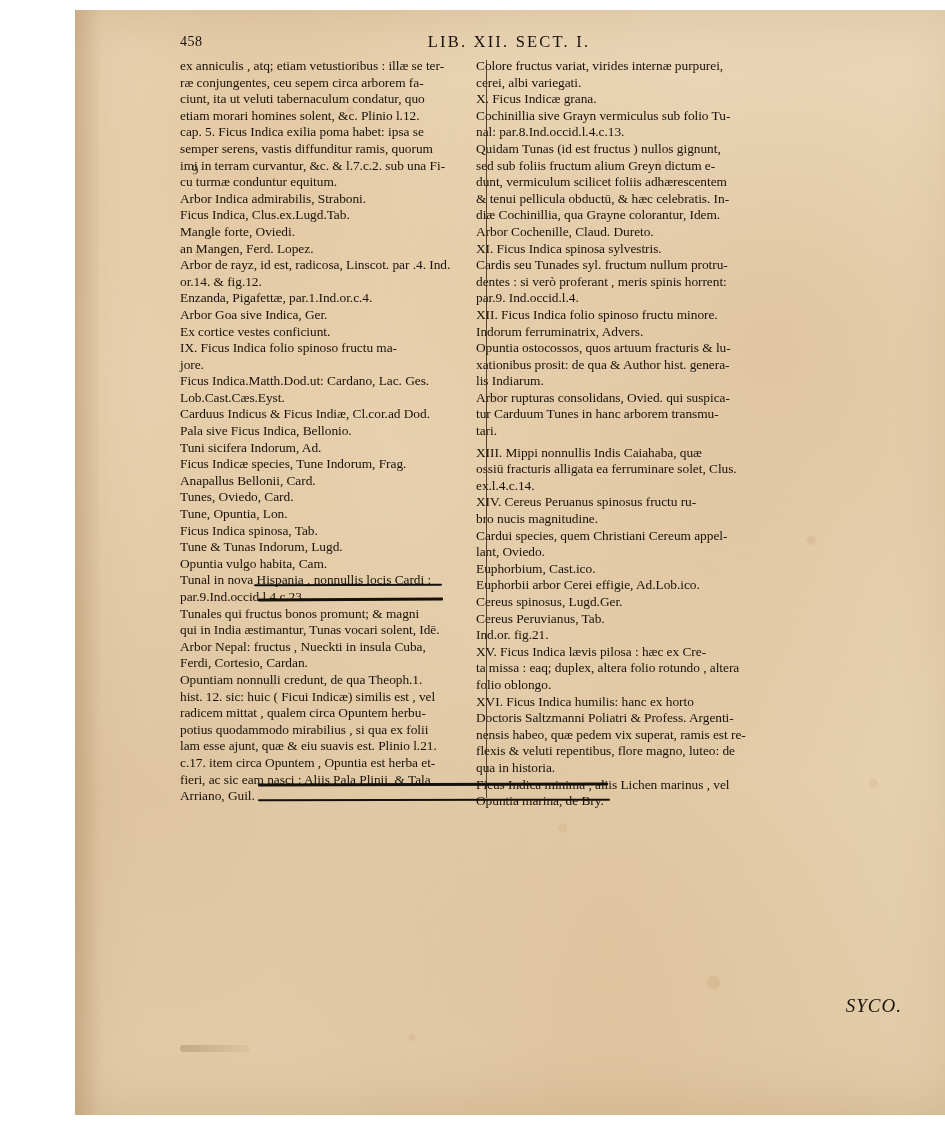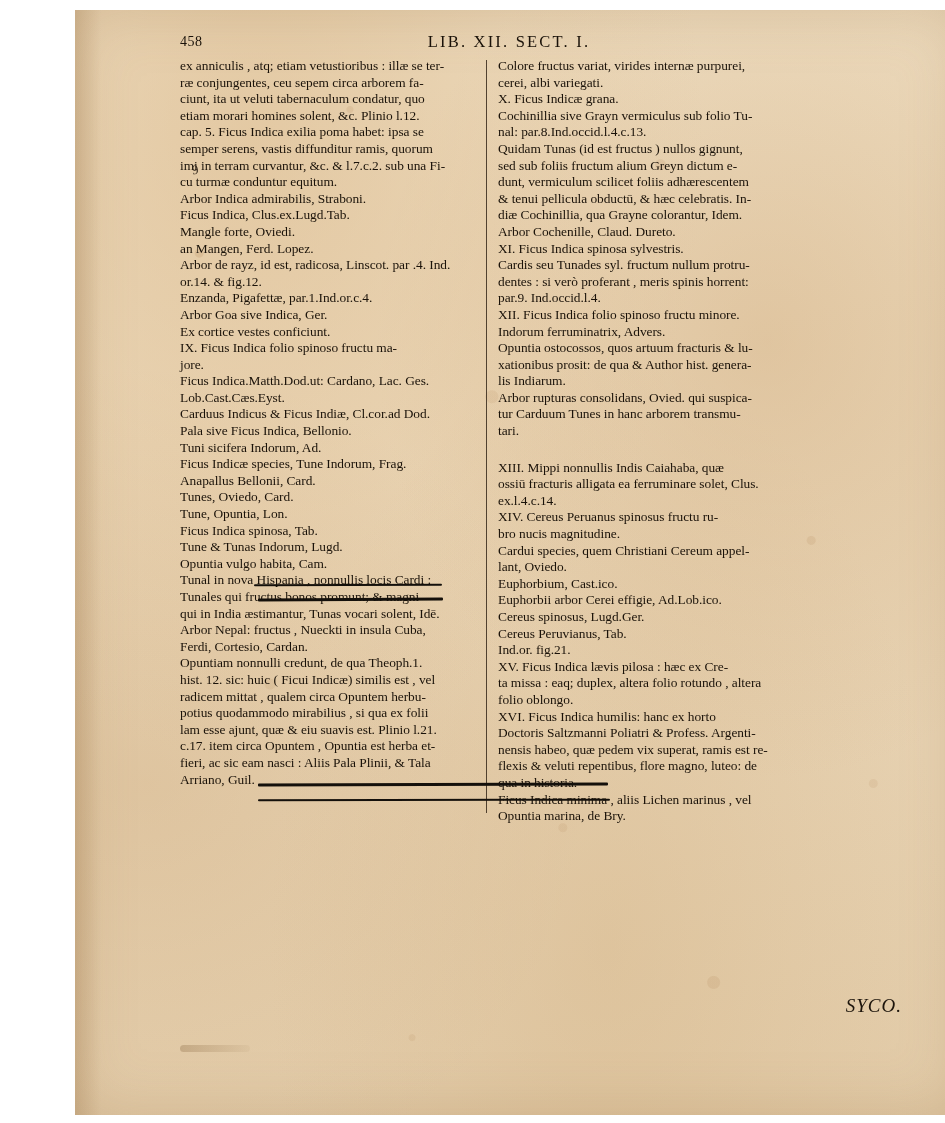--- a/index.html
+++ b/index.html
@@ -80,21 +80,20 @@
   .running-title {
     text-align: center;
     font-size: 16.5px;
     letter-spacing: 2.2px;
     padding-left: 28px;
   }
 
   .columns {
     position: relative;
     display: flex;
-    gap: 22px;
   }
   .rule {
     position: absolute;
     left: 306px;
     top: 2px;
     bottom: 12px;
     width: 1px;
     background: #36281a;
     opacity: .85;
   }
@@ -102,21 +101,21 @@
     width: 296px;
   }
   .col p {
     margin: 0;
     font-size: 13.4px;
     line-height: 16.6px;
     text-align: justify;
     text-justify: inter-word;
     letter-spacing: -0.05px;
   }
-  .col p.gap  { margin-top: 20px; }
+  .col p.gap  { margin-top: 5px; }
 
   
   .mark {
     position: absolute;
     background: #14100b;
     border-radius: 1px;
   }
   #mark1 { left: 183px; top: 588px; width: 185px; height: 3px; transform: rotate(-0.25deg); }
   #mark2 { left: 179px; top: 574px; width: 188px; height: 2px; transform: rotate(-0.2deg); }
   #mark3 { left: 183px; top: 773px; width: 350px; height: 3px; transform: rotate(-0.15deg); }
@@ -193,20 +192,21 @@
         <p>Pala sive Ficus Indica, Bellonio.</p>
         <p>Tuni sicifera Indorum, Ad.</p>
         <p>Ficus Indicæ species, Tune Indorum, Frag.</p>
         <p>Anapallus Bellonii, Card.</p>
         <p>Tunes, Oviedo, Card.</p>
         <p>Tune, Opuntia, Lon.</p>
         <p>Ficus Indica spinosa, Tab.</p>
         <p>Tune &amp; Tunas Indorum, Lugd.</p>
         <p>Opuntia vulgo habita, Cam.</p>
         <p>Tunal in nova Hispania ,  nonnullis locis Cardi :</p>
+        <p>par.9.Ind.occid.l.4.c.23.</p>
         <p>Tunales qui fructus bonos promunt; &amp; magni</p>
         <p>qui in India æstimantur, Tunas vocari solent, Idē.</p>
         <p>Arbor Nepal: fructus , Nueckti in insula Cuba,</p>
         <p>Ferdi, Cortesio, Cardan.</p>
         <p>     Opuntiam nonnulli credunt, de qua Theoph.1.</p>
         <p>hist. 12. sic: huic ( Ficui Indicæ) similis est , vel</p>
         <p>radicem mittat , qualem circa Opuntem herbu-</p>
         <p>potius quodammodo mirabilius , si qua ex folii</p>
         <p>lam esse ajunt, quæ &amp; eiu suavis est.   Plinio l.21.</p>
         <p>c.17. item circa Opuntem , Opuntia est herba et-</p>

